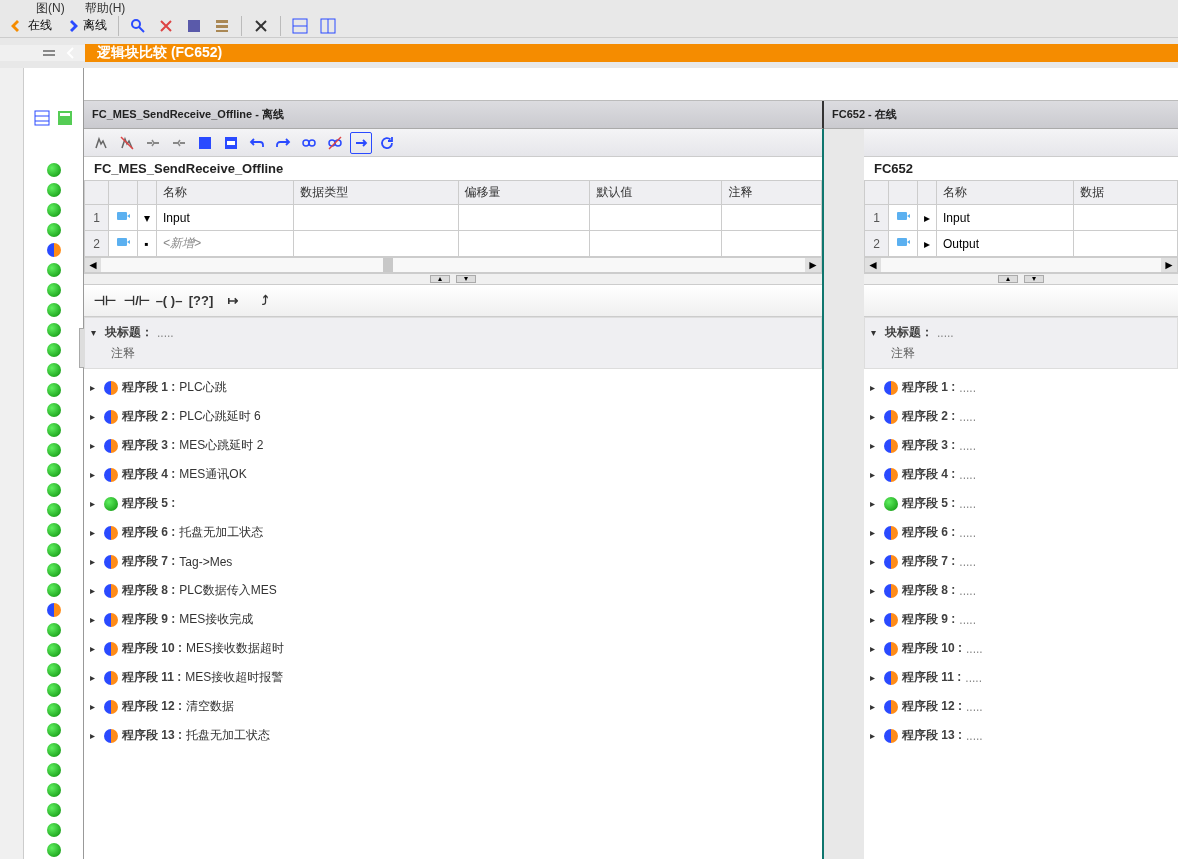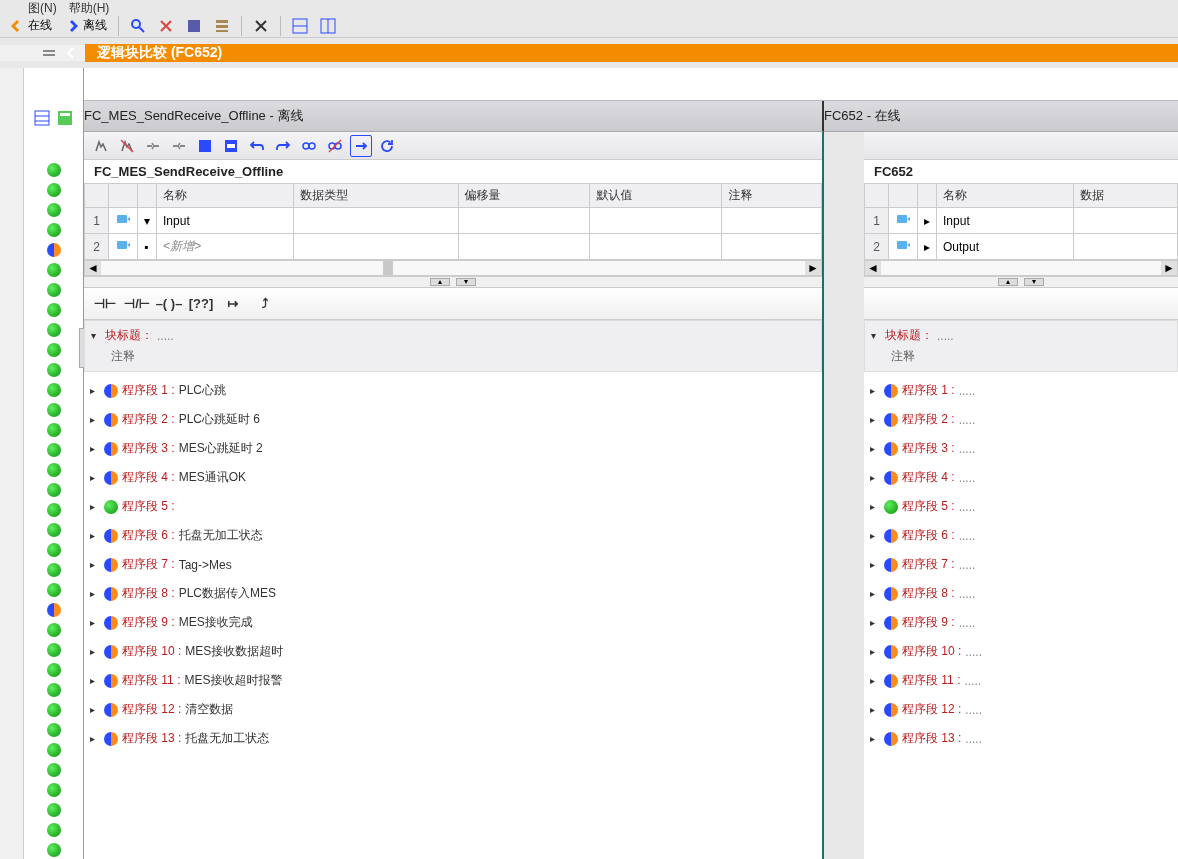--- a/index.html
+++ b/index.html
@@ -1,19 +1,19 @@
 <!DOCTYPE html>
 <html><head>
 <meta charset="utf-8">
 <style>
   * { box-sizing: border-box; margin: 0; padding: 0; font-family: "Microsoft YaHei", Arial, sans-serif; font-size: 12px; }
   body { background: #e8e8e8; width: 1178px; height: 859px; overflow: hidden; }
 
   .top-toolbar { height: 38px; background: #e8e8e8; border-bottom: 1px solid #ccc; display: flex; align-items: center; padding: 0 6px; gap: 4px; }
-  .menu-frag { height: 14px; display: flex; gap: 12px; padding: 0 8px; color: #333; font-size: 12px; position: absolute; top: 0; left: 20px; }
+  .menu-frag { height: 14px; display: flex; gap: 20px; padding: 0 8px; color: #333; font-size: 12px; position: absolute; top: 0; left: 28px; }
   .toolbar-inner { display: flex; align-items: center; gap: 6px; margin-top: 14px; }
   .tb-btn { display: flex; align-items: center; gap: 3px; padding: 2px 3px; cursor: pointer; }
   .tb-sep { width: 1px; height: 20px; background: #bbb; margin: 0 2px; }
   .tb-ico { width: 16px; height: 16px; display: inline-flex; align-items: center; justify-content: center; }
 
   .title-row { height: 30px; display: flex; align-items: center; }
   .title-pad { width: 85px; background: #f0f0f0; display: flex; align-items: center; justify-content: flex-end; gap: 6px; padding-right: 6px; }
   .title-bar { flex: 1; background: #f58c00; color: #fff; font-weight: bold; font-size: 14px; display: flex; align-items: center; padding-left: 12px; }
 
   .main { display: flex; height: 791px; }
@@ -23,21 +23,21 @@
   .status-head .ico { width: 16px; height: 16px; }
   .dot-col { display: flex; flex-direction: column; gap: 6px; align-items: center; }
   .dot { width: 14px; height: 14px; border-radius: 50%; }
   .dot.green { background: radial-gradient(circle at 35% 35%, #5fef5f, #0a8f0a); }
   .dot.split { background: linear-gradient(90deg, #2a4aff 50%, #ff8c1a 50%); }
   .collapse-grip { position: absolute; top: 260px; right: -2px; width: 6px; height: 40px; background: #ddd; border: 1px solid #aaa; }
 
   .panes { flex: 1; display: flex; flex-direction: column; }
   .spacer { height: 32px; background: #fff; }
   .pane-heads { display: flex; border-top: 1px solid #bbb; }
-  .pane-head { background: linear-gradient(#dcdce0, #cacacf); color: #222; font-weight: normal; padding: 6px 0; font-size: 13px; border-bottom: 1px solid #aaa; }
+  .pane-head { background: linear-gradient(#dcdce0, #cacacf); color: #222; font-weight: bold; padding: 6px 8px; font-size: 11px; border-bottom: 1px solid #aaa; }
   .pane-head.left { width: 740px; border-right: 2px solid #333; }
   .pane-head.right { flex: 1; }
 
   .pane-body { display: flex; flex: 1; overflow: hidden; }
   .pane { display: flex; flex-direction: column; background: #fff; }
   .pane.left { width: 740px; border-right: 2px solid #0f766e; }
   .pane.right { flex: 1; margin-left: 40px; }
 
   .editor-toolbar { height: 28px; background: linear-gradient(#f4f4f6,#e6e6ea); border-bottom: 1px solid #ccc; display: flex; align-items: center; gap: 4px; padding: 0 6px; }
   .et-btn { width: 22px; height: 22px; display: flex; align-items: center; justify-content: center; cursor: pointer; border-radius: 2px; }
@@ -58,21 +58,21 @@
   .split-grip { height: 12px; background: #f0f0f0; display: flex; justify-content: center; gap: 6px; align-items: center; border-top: 1px solid #ccc; border-bottom: 1px solid #ccc; }
   .split-grip span { width: 20px; height: 8px; background: #ddd; border: 1px solid #aaa; font-size: 8px; text-align: center; line-height: 6px; cursor: pointer; }
 
   .lad-toolbar { height: 32px; background: linear-gradient(#fff,#f0f0f0); border-bottom: 1px solid #ccc; display: flex; align-items: center; gap: 2px; padding: 0 6px; }
   .lad-btn { width: 30px; height: 26px; border: 1px solid transparent; display: flex; align-items: center; justify-content: center; cursor: pointer; font-size: 13px; font-weight: bold; color: #333; }
 
   .networks { flex: 1; overflow-y: auto; background: #fff; }
   .nw { padding: 2px 6px; }
   .nw-head { display: flex; align-items: center; gap: 4px; padding: 4px 0; }
   .nw-head .tri { width: 10px; font-size: 10px; color: #333; cursor: pointer; }
-  .nw-head .nlabel { font-weight: normal; color: #b91c1c; }
+  .nw-head .nlabel { font-weight: bold; color: #404040; }
   .nw-head .ntitle { color: #333; }
   .nw-head .dots { color: #888; }
   .nw.block-title { background: #efeff2; border: 1px solid #ddd; margin-bottom: 4px; }
   .comment-label { color: #666; padding: 0 0 4px 20px; font-size: 12px; }
   .annotation { position: absolute; color: #d40000; font-size: 15px; }
 
   .pane.left { position: relative; }
 
   svg.ico16 { width: 16px; height: 16px; }
 </style>

